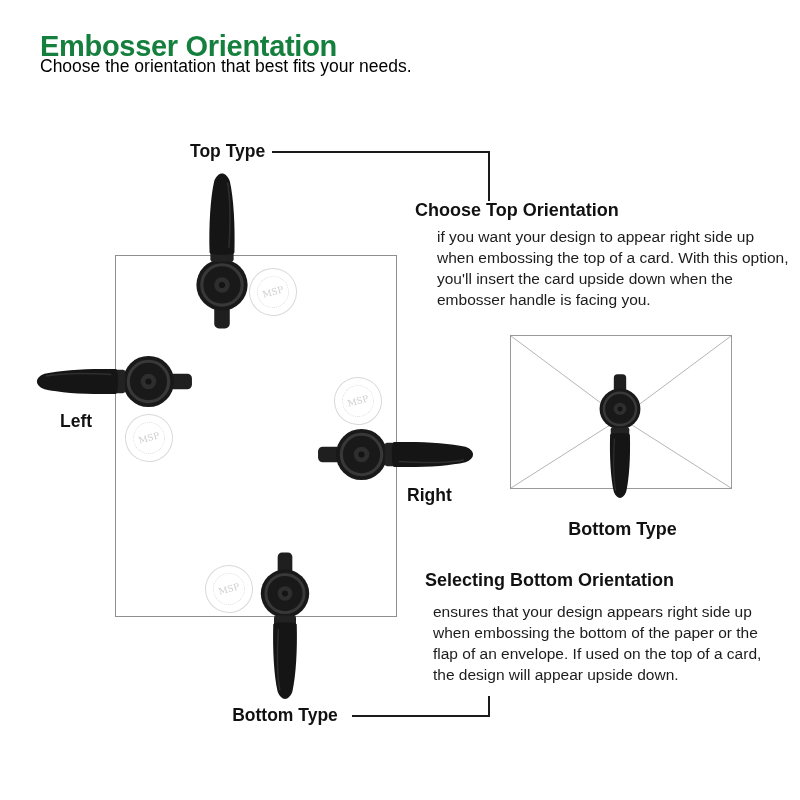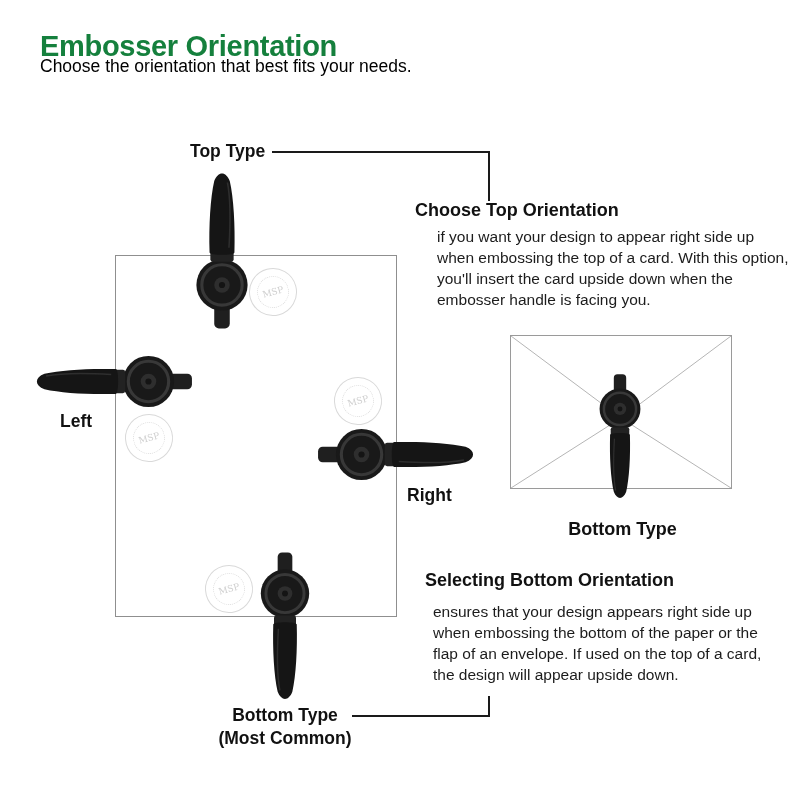--- a/index.html
+++ b/index.html
@@ -108,21 +108,20 @@
   </svg>
 <svg class="abs emb emb-bottom" viewBox="0 0 90 210">
     <use href="#embosser-shape"></use>
   </svg>
 
 <div class="abs diag-label top-type-label">Top Type</div>
 <div class="abs diag-label left-label">Left</div>
 <div class="abs diag-label right-label">Right</div>
 <div class="abs diag-label bottom-label">
   <div>Bottom Type</div>
-  <div>(Most Common)</div>
 </div>
 
 <div class="abs line conn-top-h"></div>
 <div class="abs line conn-top-v"></div>
 <div class="abs line conn-bottom-h"></div>
 <div class="abs line conn-bottom-v"></div>
 
 <div class="abs section-heading choose-top-heading">Choose Top Orientation</div>
 <div class="abs section-body choose-top-body">if you want your design to appear right side up when embossing the top of a card.  With this option, you'll insert the card upside down when the embosser handle is facing you.</div>
 

